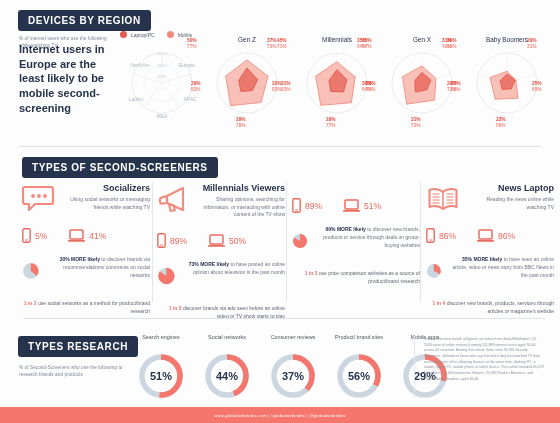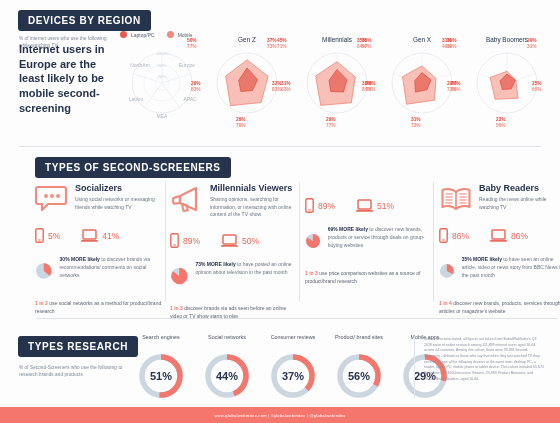--- a/index.html
+++ b/index.html
@@ -54,21 +54,21 @@
   .radar-box svg { display: block; }
   .rlabel { position: absolute; font-size: 4.8px; font-weight: bold; line-height: 1.25; white-space: nowrap; }
   .rlabel .a { color: #e0473c; display:block;}
   .rlabel .b { color: #f2897f; display:block;}
   .axis-name { font-size: 5px; fill: #aeb5c0; }
   .ring-lbl { font-size: 4.4px; fill: #cfd4dc; }
 
   .divider { position: absolute; left: 19px; width: 522px; height: 1px; background: #dfe3e8; }
 
   
-  .sec2 { position: absolute; left: 17px; top: 152px; width: 492px; height: 168px; }
+  .sec2 { position: absolute; left: 4px; top: 152px; width: 492px; height: 168px; text-align: right; }
   .sec2-badge { position: absolute; left: 18px; top: 5px; }
   .col { position: absolute; top: 32px; width: 128px; }
   .col-head { display: flex; gap: 6px; align-items: flex-start; }
   .col-icon { width: 34px; height: 30px; flex: 0 0 34px; }
   .col-title { font-size: 9px; color: #26334d; line-height: 1.1; font-weight: bold; }
   .col-desc { font-size: 5px; color: #6d7684; line-height: 1.55; margin-top: 2px; }
   .dev-row { display: flex; align-items: center; gap: 7px; margin-top: 14px; }
   .dev-cell { display: flex; align-items: center; gap: 4px; }
   .dev-pct { font-size: 8.5px; color: #e8685c; font-weight: normal; }
   .pie-row { display: flex; gap: 7px; margin-top: 11px; align-items: flex-start;}
@@ -443,21 +443,21 @@
             <line x1="6.5" y1="13" x2="13.5" y2="13" stroke="#f08b7e" stroke-width="1.1"></line>
             <line x1="6.5" y1="16" x2="13.5" y2="16" stroke="#f08b7e" stroke-width="1.1"></line>
             <line x1="6.5" y1="19" x2="13.5" y2="19" stroke="#f08b7e" stroke-width="1.1"></line>
             <line x1="20.5" y1="10" x2="27.5" y2="10" stroke="#f08b7e" stroke-width="1.1"></line>
             <line x1="20.5" y1="13" x2="27.5" y2="13" stroke="#f08b7e" stroke-width="1.1"></line>
             <line x1="20.5" y1="16" x2="27.5" y2="16" stroke="#f08b7e" stroke-width="1.1"></line>
             <line x1="20.5" y1="19" x2="27.5" y2="19" stroke="#f08b7e" stroke-width="1.1"></line>
           </svg>
         </div>
         <div>
-          <div class="col-title">Baby Readers</div>
+          <div class="col-title">News Laptop</div>
           <div class="col-desc">Reading the news online while watching TV</div>
         </div>
       </div>
       <div class="dev-row">
         <div class="dev-cell">
           <svg width="9" height="15" viewBox="0 0 9 15">
             <rect x="0.8" y="0.8" width="7.4" height="13.4" rx="1.4" fill="none" stroke="#ea6b5e" stroke-width="1.4"></rect>
             <line x1="3.2" y1="12" x2="5.8" y2="12" stroke="#ea6b5e" stroke-width="1"></line>
           </svg>
           <span class="dev-pct">86%</span>

